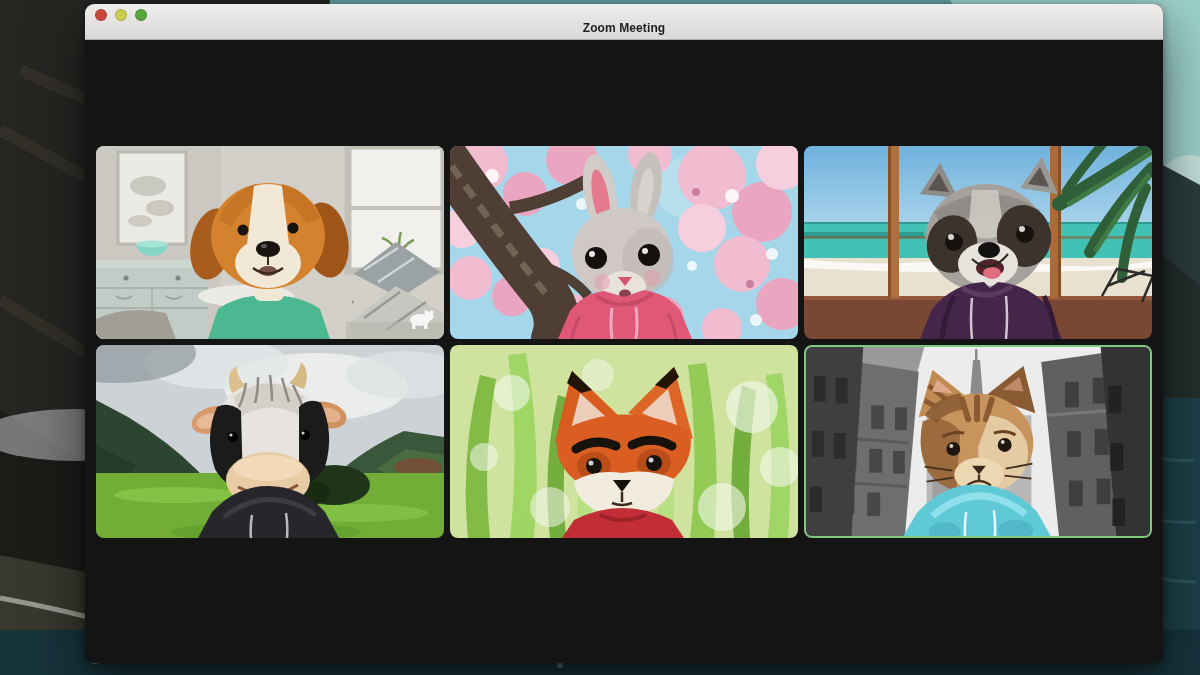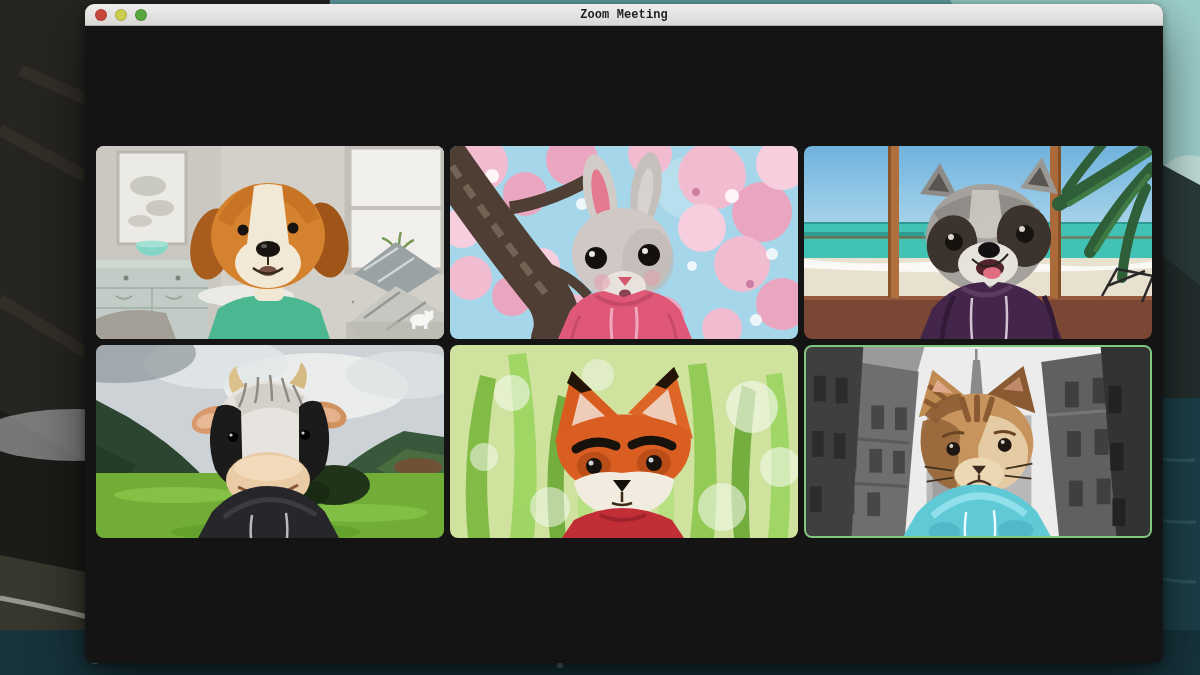--- a/index.html
+++ b/index.html
@@ -7,24 +7,24 @@
               font-family:"Liberation Sans", sans-serif; }
   .stage { position:relative; width:1200px; height:675px; }
   .wallpaper { position:absolute; inset:0; }
 
   .app-window {
     position:absolute; left:85px; top:4px; width:1078px; height:659px;
     border-radius:9px; background:#141414; overflow:hidden;
     box-shadow:0 22px 55px rgba(0,0,0,.55), 0 2px 8px rgba(0,0,0,.4);
   }
   .titlebar {
-    position:relative; height:22px;
+    position:relative; height:36px;
     background:linear-gradient(#efeeec,#d9d8d6);
     border-bottom:1px solid #aeadab;
-    display:flex; align-items:center;font-family:Liberation Mono, monospace;
+    display:flex; align-items:flex-end;
   }
   .traffic { position:absolute; left:10px; top:0; height:22px; display:flex; align-items:center; gap:8px; }
   .light { width:12px; height:12px; border-radius:50%; display:inline-block; border:0.5px solid rgba(0,0,0,.15); }
   .light.close { background:#c8483d; }
   .light.min   { background:#cbcd4d; }
   .light.max   { background:#57a63e; }
   .win-title {
     flex:1; text-align:center; font-size:12px; font-weight:700; color:#1e1e1e;
     letter-spacing:.1px; line-height:22px;
   }

